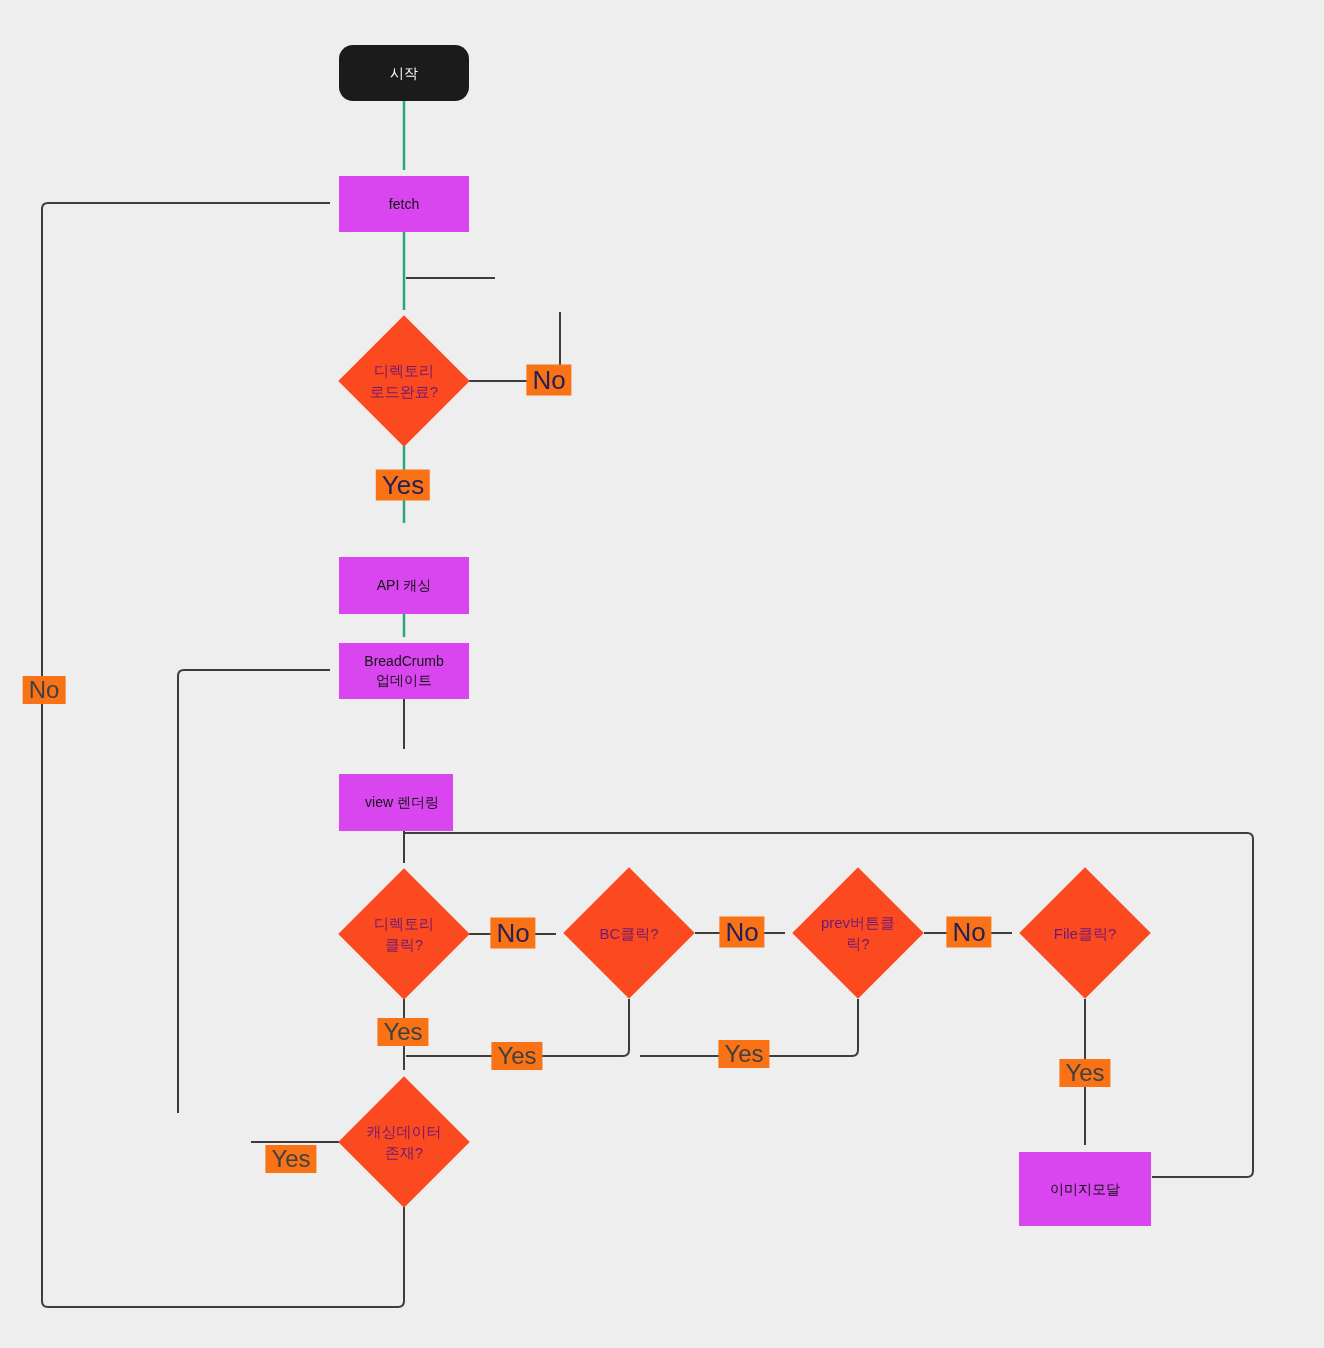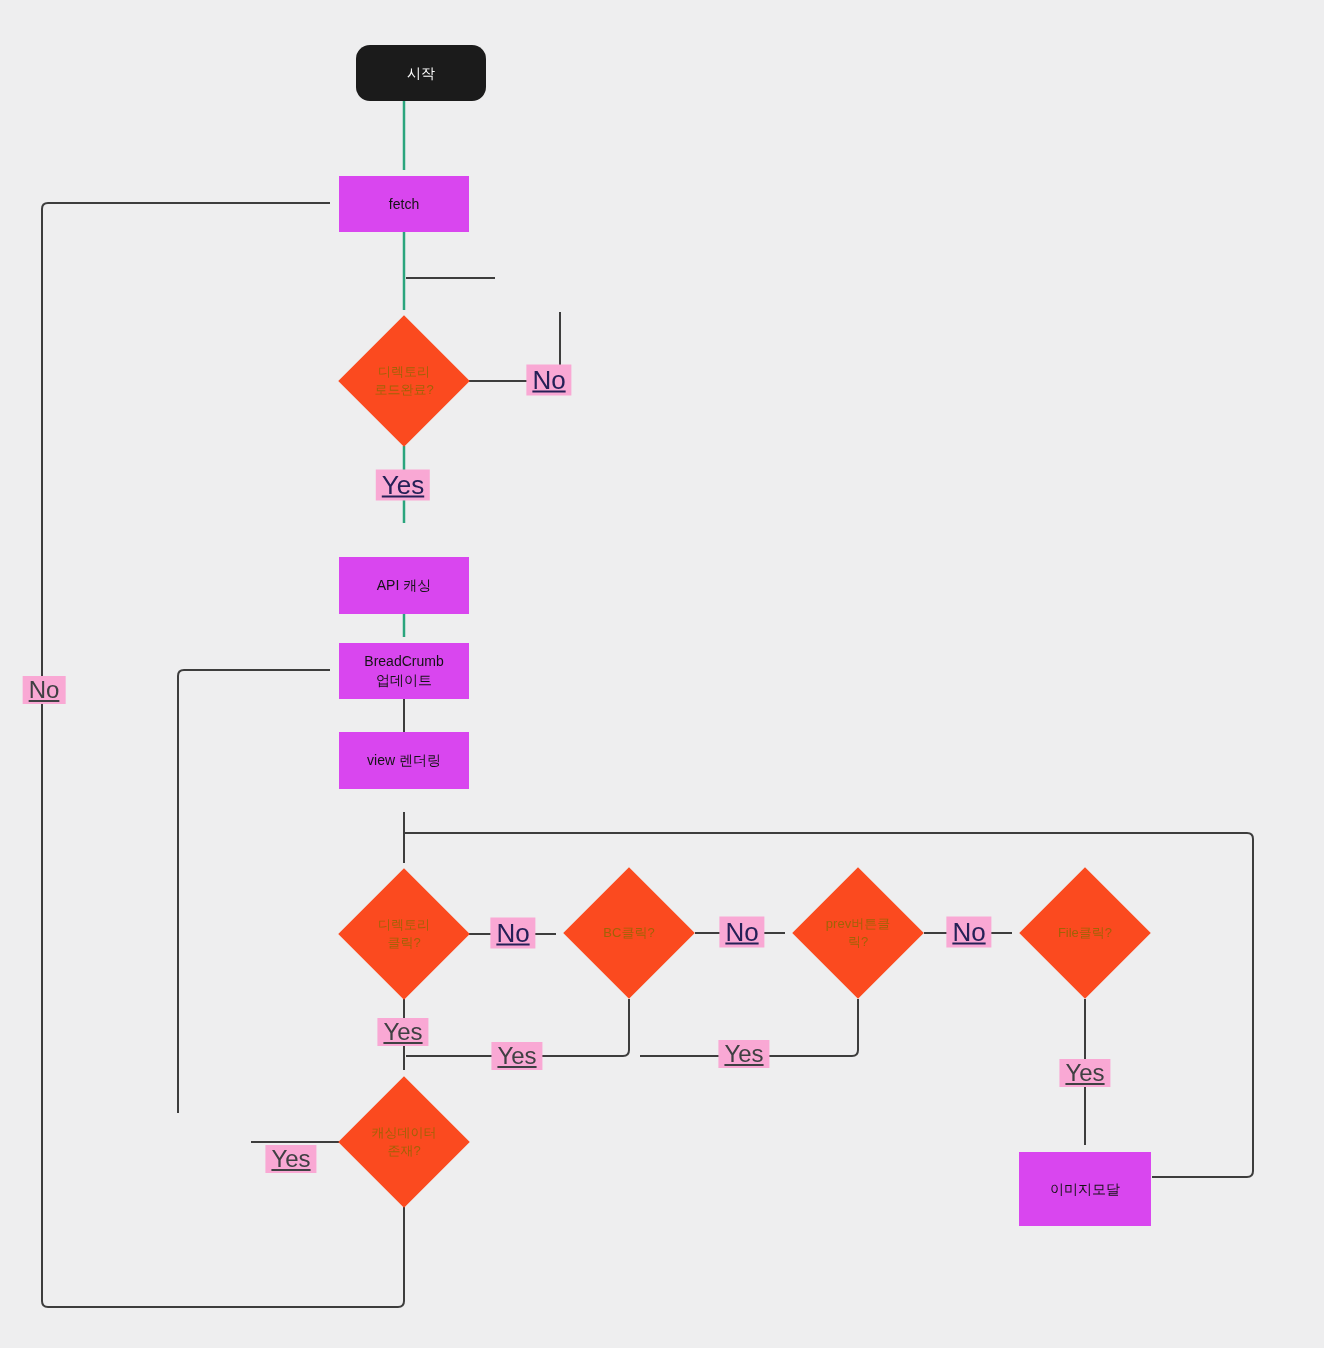--- a/index.html
+++ b/index.html
@@ -21,62 +21,61 @@
   .rect-node{
     position:absolute;
     display:flex;align-items:center;justify-content:center;
     text-align:center;
     background:#d946ef;
     color:#141414;
     font-size:14px;line-height:1.35;
     white-space:pre-line;
     z-index:2;
   }
-  #n-start{left:339px;top:45px;width:130px;height:56px;background:#1b1b1b;color:#ffffff;border-radius:14px;margin-left:17px;}
+  #n-start{left:339px;top:45px;width:130px;height:56px;background:#1b1b1b;color:#ffffff;border-radius:14px;}
   #n-fetch{left:339px;top:176px;width:130px;height:56px;}
   #n-spinner{left:495px;top:249px;width:131px;height:56px;}
   #n-api{left:339px;top:529px;width:130px;height:57px;margin-top:28px;}
   #n-breadcrumb{left:339px;top:643px;width:130px;height:56px;}
-  #n-view{left:339px;top:732px;width:130px;height:57px;}
+  #n-view{left:339px;top:774px;width:102px;height:57px;padding-left:12px;}
   #n-getdata{left:113px;top:1113px;width:131px;height:57px;}
   #n-modal{left:1019px;top:1152px;width:132px;height:74px;}
 
   .diamond{position:absolute;width:130px;height:130px;z-index:2;}
   .dshape{
     position:absolute;left:50%;top:50%;
     width:93px;height:93px;
     transform:translate(-50%,-50%) rotate(45deg);
     background:#fb4a1f;
   }
   .dlabel{
     position:absolute;left:0;top:0;right:0;bottom:0;
     display:flex;align-items:center;justify-content:center;
     text-align:center;
-    font-size:13px;line-height:1.4;
-    color:#a16207;
+    font-size:15px;line-height:1.4;
+    color:#701a75;
     white-space:pre-line;
     z-index:1;
   }
   #n-dirload{left:339px;top:316px;}
   #n-dirclick{left:339px;top:869px;}
   #n-bcclick{left:564px;top:868px;}
   #n-prevclick{left:793px;top:868px;}
   #n-fileclick{left:1020px;top:868px;}
   #n-cache{left:339px;top:1077px;}
 
   .elabel{
     position:absolute;
     transform:translate(-50%,-50%);
     font-size:24px;
     color:#3f4043;
-    background:#f9a8d4;
+    background:#f97316;
     padding:0 6px;
     z-index:3;
     white-space:nowrap;
-    text-decoration:underline;
   }
   .elabel.navy{color:#252057;font-size:26px;}
   #lbl-load-no{left:549px;top:380px;}
   #lbl-load-yes{left:403px;top:485px;}
   #lbl-dir-no{left:513px;top:933px;}
   #lbl-bc-no{left:742px;top:932px;}
   #lbl-prev-no{left:969px;top:932px;}
   #lbl-dir-yes{left:403px;top:1032px;}
   #lbl-bc-yes{left:517px;top:1056px;}
   #lbl-prev-yes{left:744px;top:1054px;}

